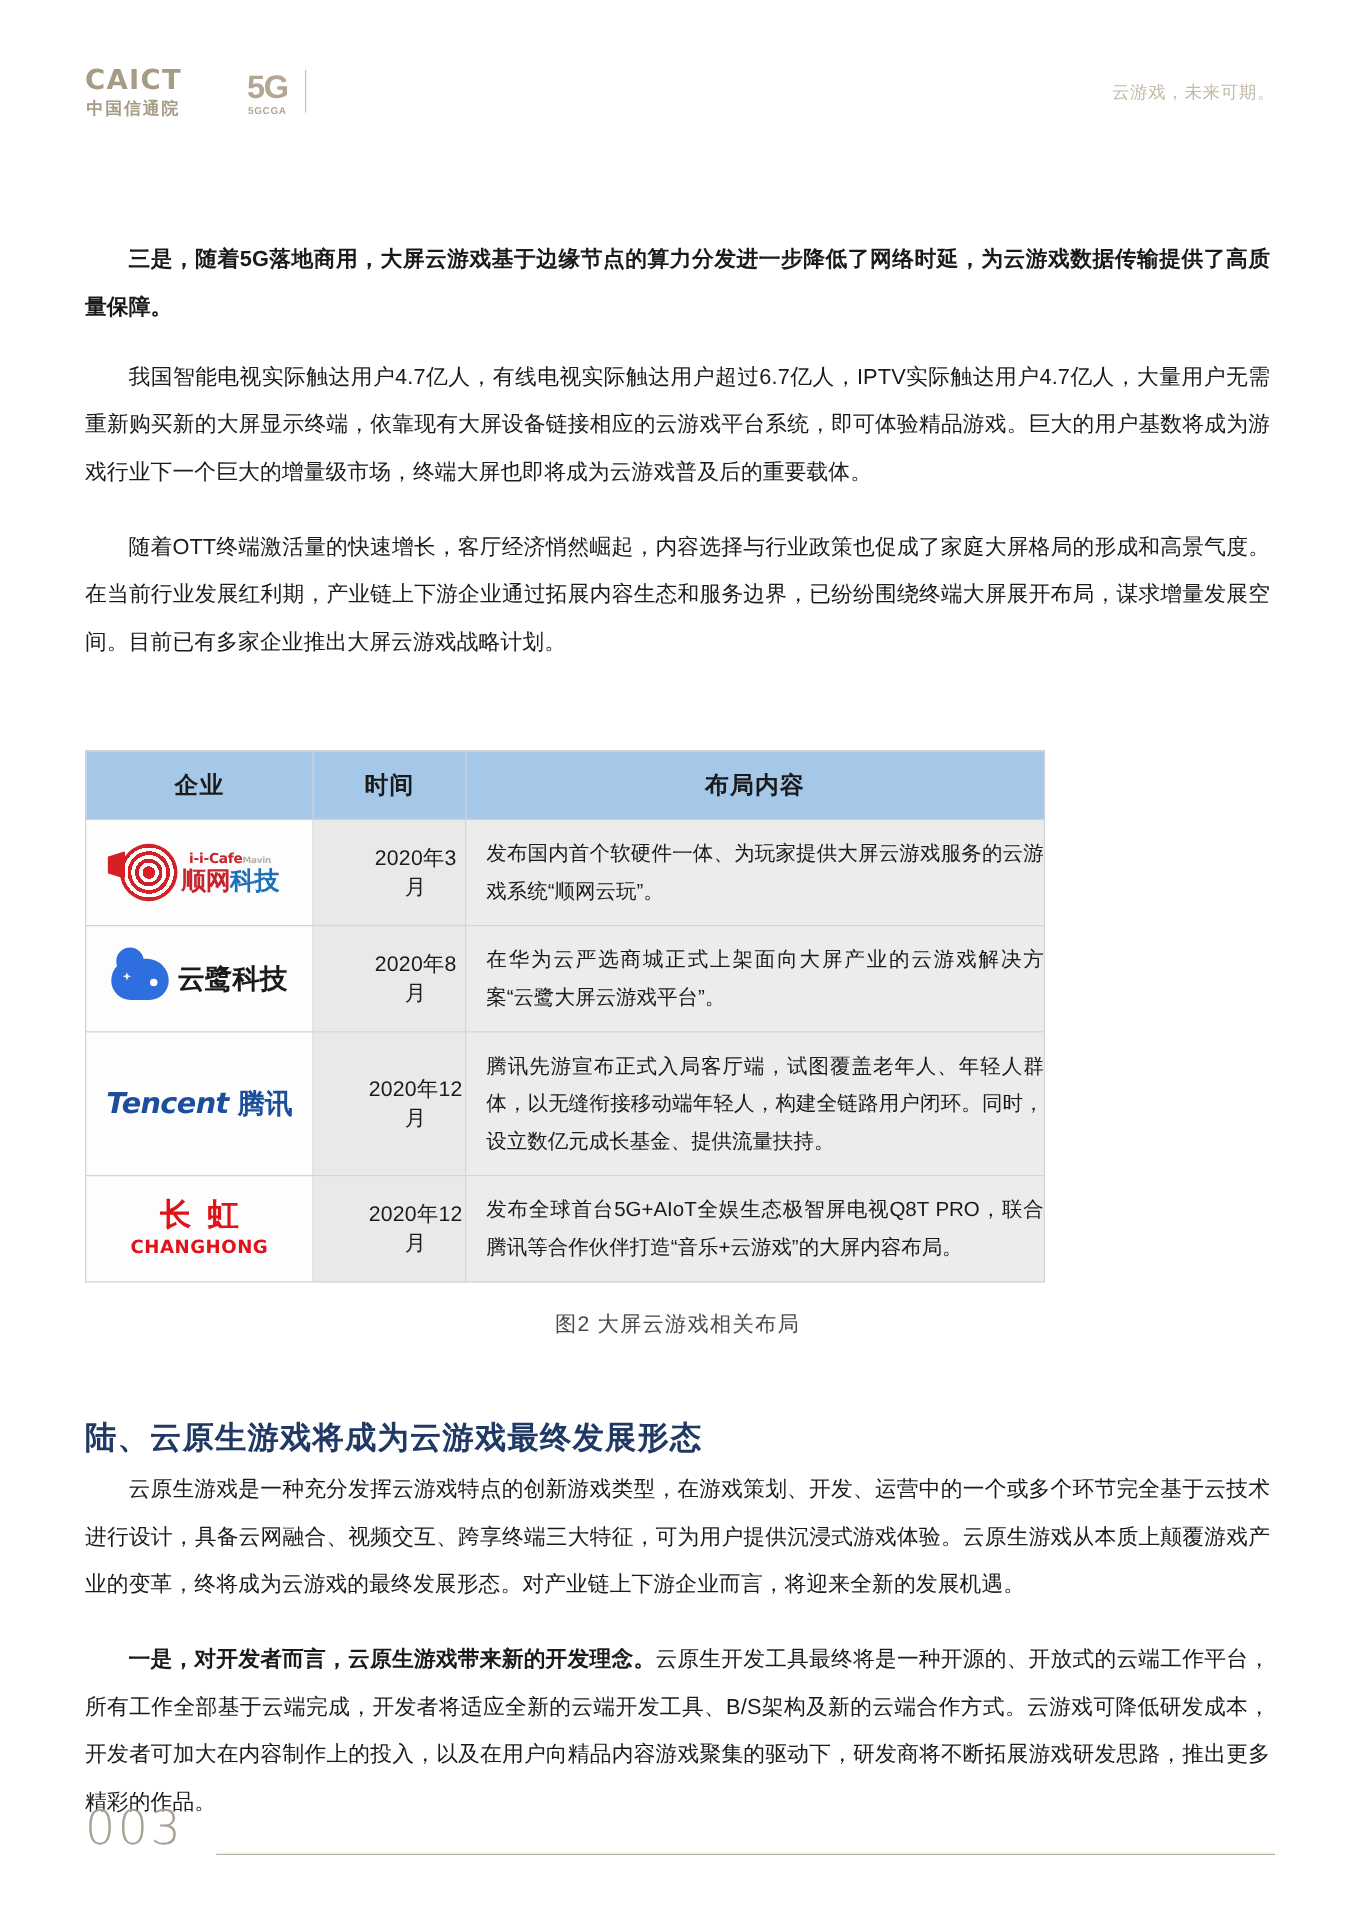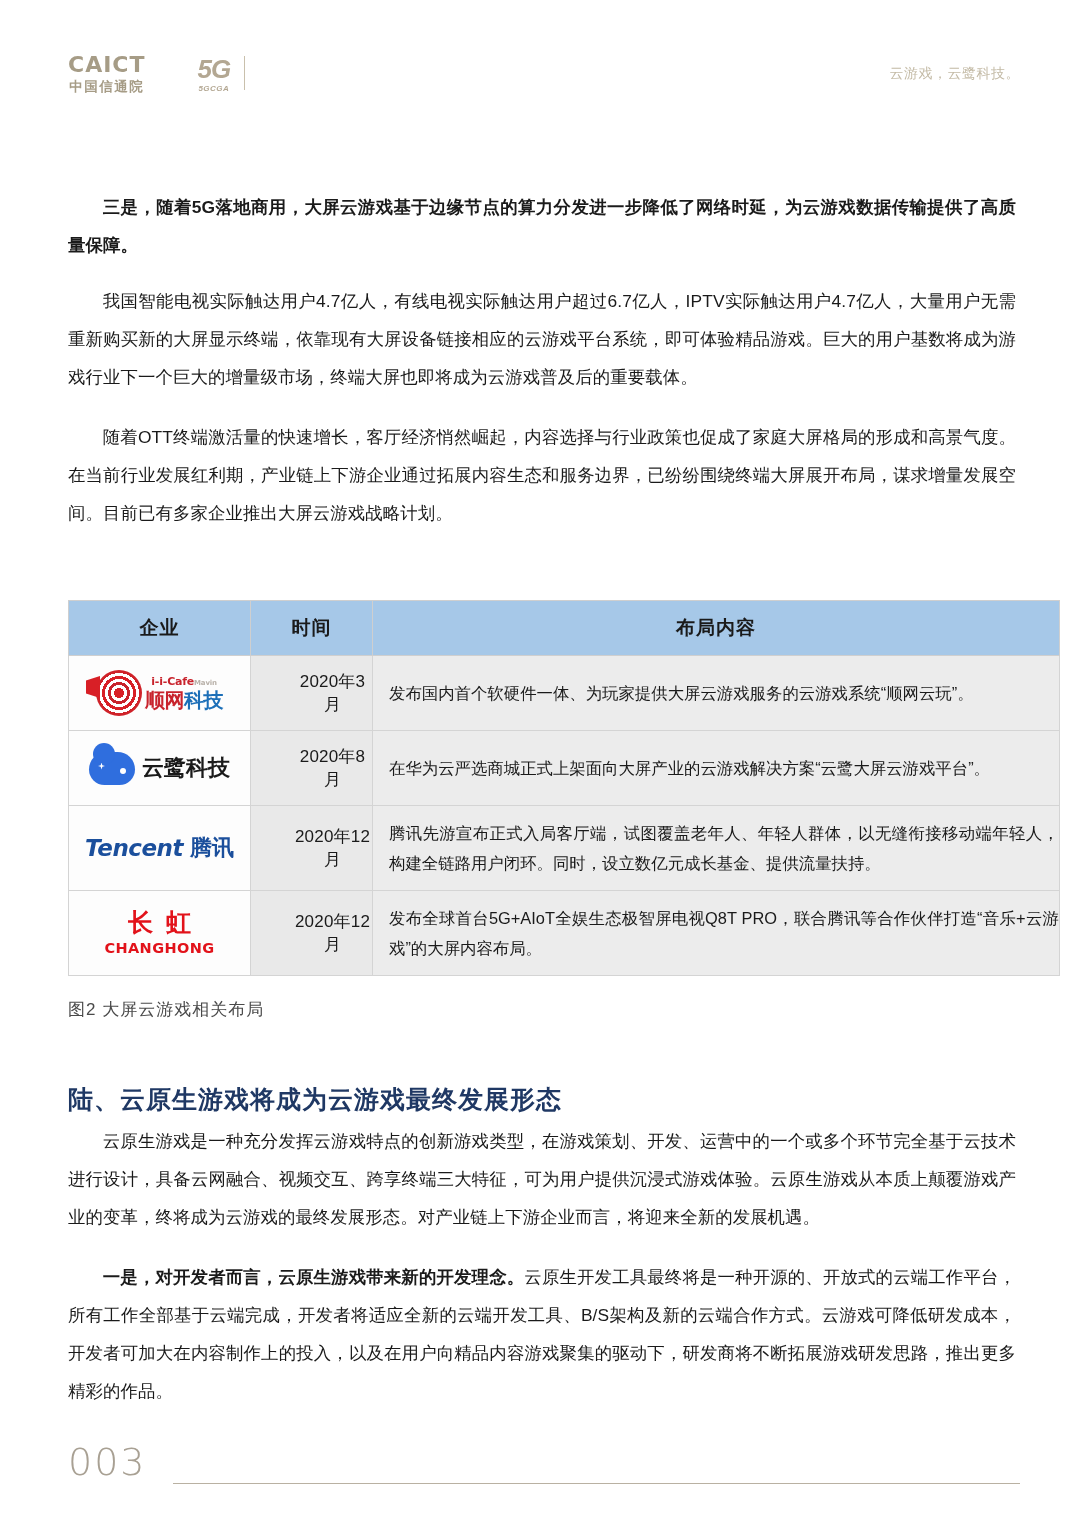--- a/index.html
+++ b/index.html
@@ -42,21 +42,20 @@
   .logo-caict .caict-cn {
     font-size: 13.5px;
     font-weight: bold;
     letter-spacing: 1.5px;
     margin-top: 4px;
   }
 
   .logo-alliance {
     display: flex;
     margin-left: 52px;
-    font-style: italic;
   }
   .alliance-mark {
     display: flex;
     flex-direction: column;
     align-items: center;
     line-height: 1;
     color: #b3a792;
   }
   .alliance-mark .mark-glyph {
     font-size: 26px;
@@ -121,21 +120,21 @@
     font-weight: bold;
     margin-bottom: 18px;
   }
   .inline-bold { font-weight: bold; }
   .spacer-after-para { height: 14px; }
 
   
   .layout-table {
     margin-top: 68px;
     border-collapse: collapse;
-    width: 992px;
+    width: 768px;
     table-layout: fixed;
     border: 1px solid #c9c9c9;
   }
   .layout-table th {
     background: #a6c8e8;
     border: 1px solid #cfcfcf;
     font-size: 19px;
     font-weight: bold;
     color: #1a1a1a;
     height: 52px;
@@ -256,20 +255,21 @@
   }
   .ch-en {
     font-size: 14.5px; font-weight: bold; color: #e2121a;
     font-family: "DejaVu Sans", sans-serif;
     letter-spacing: 0.4px; margin-top: 6px;
   }
 
   
   .figure-caption {
     margin-top: 22px;
+    text-align: center;
     font-size: 17px;
     color: #4a4a4a;
     letter-spacing: 1px;
   }
 
   
   h2.section-heading {
     margin: 62px 0 6px 0;
     font-size: 25px;
     font-weight: bold;
@@ -311,21 +311,21 @@
   </div>
 
   <div class="logo-alliance">
     <div class="alliance-mark">
       <span class="mark-glyph">5G</span>
       <span class="mark-sub">5GCGA</span>
     </div>
     <div class="alliance-divider"></div>
   </div>
 
-  <div class="header-tagline">云游戏，云鹭科技。</div>
+  <div class="header-tagline">云游戏，未来可期。</div>
 </div>
 
 <div class="content">
 
   <p class="body-text indent lead-bold">三是，随着5G落地商用，大屏云游戏基于边缘节点的算力分发进一步降低了网络时延，为云游戏数据传输提供了高质量保障。</p>
 
   <p class="body-text indent">我国智能电视实际触达用户4.7亿人，有线电视实际触达用户超过6.7亿人，IPTV实际触达用户4.7亿人，大量用户无需重新购买新的大屏显示终端，依靠现有大屏设备链接相应的云游戏平台系统，即可体验精品游戏。巨大的用户基数将成为游戏行业下一个巨大的增量级市场，终端大屏也即将成为云游戏普及后的重要载体。</p>
 
   <div class="spacer-after-para"></div>
 

